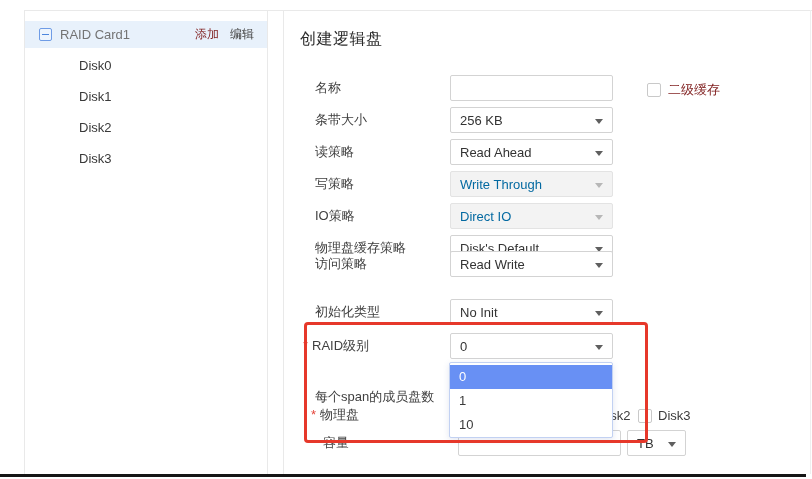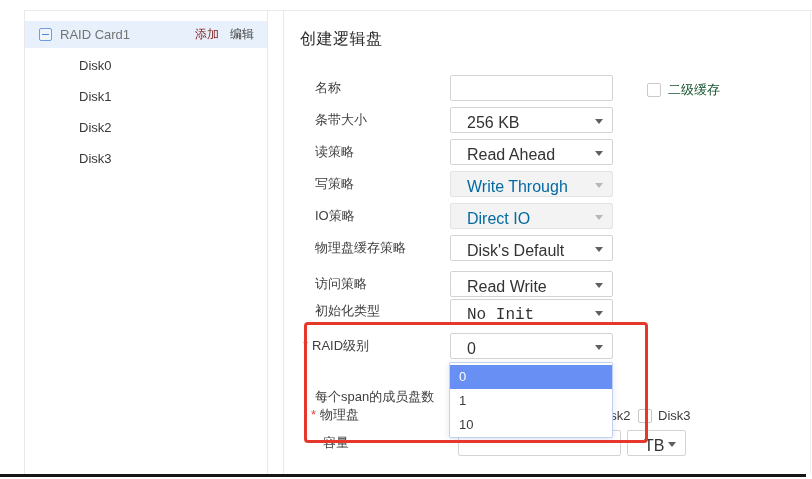--- a/index.html
+++ b/index.html
@@ -34,29 +34,29 @@
   #main { position:absolute; left:284px; top:11px; width:526px; height:462px; background:#fff; }
   .panel-title { position:absolute; left:16px; top:18px; font-size:16px; color:#2a2a2a; font-weight:500; letter-spacing:.5px; }
 
   .f-row { position:absolute; height:26px; }
   .f-label { position:absolute; left:31px; top:0; height:26px; line-height:26px; font-size:13px; color:#404040; white-space:nowrap; }
   .f-label.req { left:19px; }
   .req-star { color:#e4443a; margin-right:4px; font-size:13px; }
   .ctrl { position:absolute; left:166px; top:0; width:163px; height:26px; border:1px solid #d3d3d3;
           border-radius:2px; background:#fff; }
   .textbox {}
-  .selectbox { display:flex; align-items:flex-end; padding-left:16px; font-size:16px; color:#333; cursor:pointer; }
+  .selectbox { display:flex; align-items:center; padding-left:9px; font-size:13px; color:#333; cursor:pointer; }
   .selectbox .caret { position:absolute; right:9px; top:11px; width:0; height:0;
           border-left:4px solid transparent; border-right:4px solid transparent; border-top:5px solid #5f5f5f; }
   .selectbox.disabled { background:#f3f3f3; border-color:#e3e3e3; color:#0369a1; cursor:default; }
   .selectbox.disabled .caret { border-top-color:#b7b7b7; }
 
   .cb { width:14px; height:14px; border:1px solid #c9c9c9; border-radius:2px; background:#fff; cursor:pointer; flex:0 0 auto; }
   .cache-wrap { position:absolute; left:363px; top:6px; display:flex; align-items:center; gap:7px; }
-  .cb-label { font-size:13px; color:#14532d; }
+  .cb-label { font-size:13px; color:#7f1d1d; }
 
   .pd-wrap { position:absolute; left:166px; top:6px; display:flex; }
   .pd-item { display:flex; align-items:center; gap:6px; width:60px; }
   .pd-item .cb-label { color:#3c3c3c; }
 
   .unit-select { left:335px; width:59px; }
 
   
   #raid-dropdown { position:absolute; left:449px; top:362px; width:164px; height:76px; background:#fff;
                    border:1px solid #c2d1f2; border-radius:2px; box-shadow:0 2px 6px rgba(60,90,160,.15);
@@ -141,29 +141,29 @@
     </div>
 
     <div class="f-row" style="left:0; top:192px; width:526px;">
       <span class="f-label">IO策略</span>
       <div class="ctrl selectbox disabled">
         <span>Direct IO</span>
         <span class="caret"></span>
       </div>
     </div>
 
-    <div class="f-row" style="left:0; top:260px; width:526px;">
+    <div class="f-row" style="left:0; top:240px; width:526px;">
       <span class="f-label">访问策略</span>
       <div class="ctrl selectbox">
         <span>Read Write</span>
         <span class="caret"></span>
       </div>
     </div>
 
-    <div class="f-row" style="left:0; top:288px; width:526px;font-family:Liberation Mono, monospace;">
+    <div class="f-row" style="left:0; top:288px; width:526px;">
       <span class="f-label">初始化类型</span>
       <div class="ctrl selectbox">
         <span>No Init</span>
         <span class="caret"></span>
       </div>
     </div>
 
     <div class="f-row" style="left:0; top:322px; width:526px;">
       <span class="f-label req"><span class="req-star">*</span><span>RAID级别</span></span>
       <div class="ctrl selectbox">

